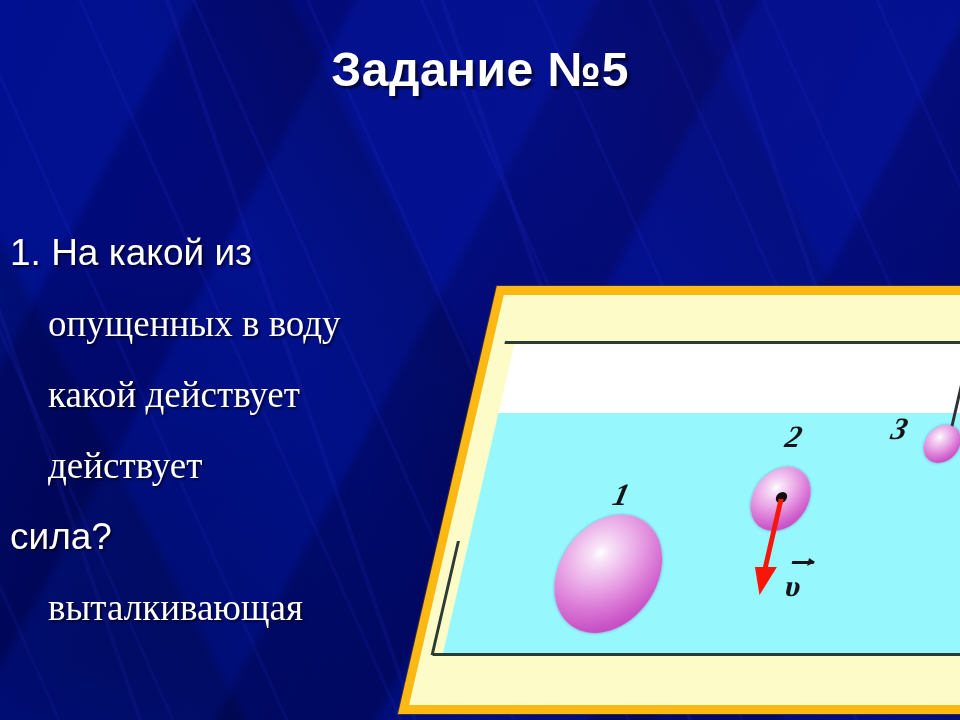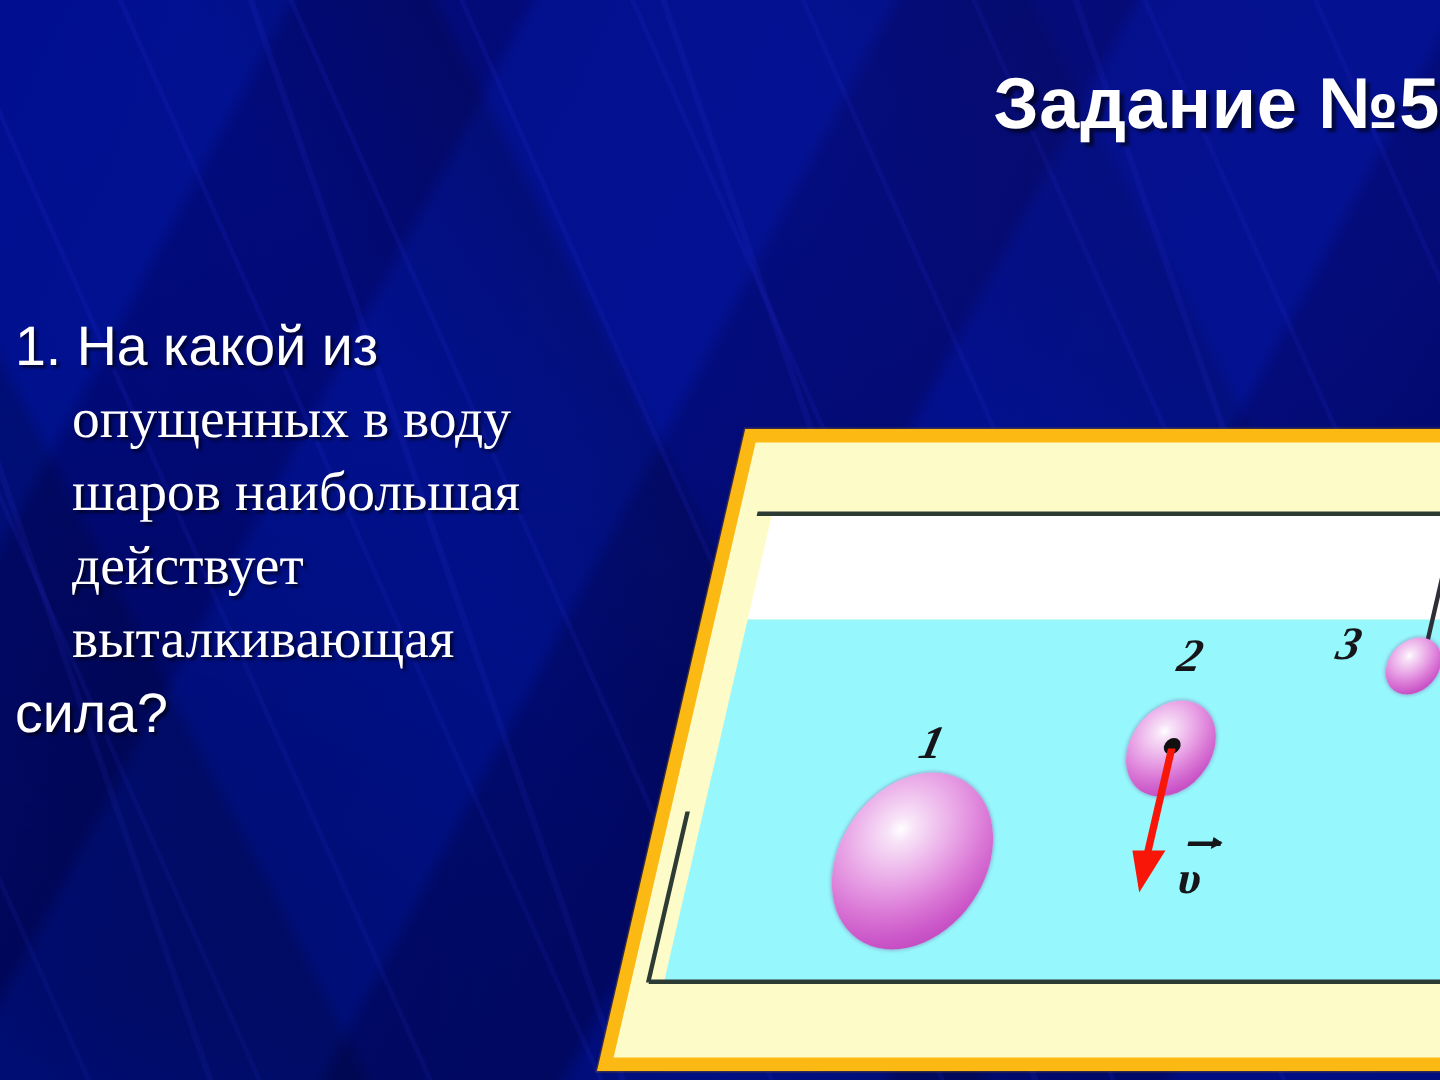--- a/index.html
+++ b/index.html
@@ -91,21 +91,21 @@
         rgba(0,0,0,0.22) 0%,
         rgba(0,0,0,0.0) 60%);
   }
 
   
   #title {
     position: absolute;
     top: 42px;
     left: 0;
     width: 960px;
-    text-align: right;
+    text-align: center;
     font-size: 48px;
     font-weight: bold;
     color: #ffffff;
     letter-spacing: 0.5px;
     text-shadow: 3px 3px 2px rgba(0,0,0,0.55);
     white-space: nowrap;
   }
 
   
   #question {
@@ -113,20 +113,21 @@
     top: 206px;
     left: 10px;
     width: 440px;
     font-size: 37px;
     line-height: 49px;
     color: #ffffff;
     text-shadow: 2px 2px 2px rgba(0,0,0,0.6);
   }
   #question .line {
     white-space: nowrap;
+    margin-top: 22px;
   }
   #question .indent {
     padding-left: 38px;
     font-family: Liberation Serif, serif;
   }
 
   
   #panel-wrap {
     position: absolute;
     left: 398px;
@@ -330,24 +331,24 @@
   <div class="bg-layer bg-diag"></div>
   <div class="bg-layer bg-streaks"></div>
   <div class="bg-layer bg-streaks2"></div>
   <div class="bg-layer bg-vignette"></div>
 
   <div id="title">Задание №5</div>
 
   <div id="question">
     <div class="line">1. На какой из</div>
     <div class="line indent">опущенных в воду</div>
-    <div class="line indent">шаров наибольшая</div>
+    <div class="line indent">какой действует</div>
     <div class="line indent">действует</div>
+    <div class="line">сила?</div>
     <div class="line indent">выталкивающая</div>
-    <div class="line">сила?</div>
   </div>
 
   <div id="panel-wrap">
     <div id="panel-border"></div>
     <div id="panel-face">
 
       <div id="vessel">
         <div id="vessel-air"></div>
         <div id="vessel-water"></div>
 

